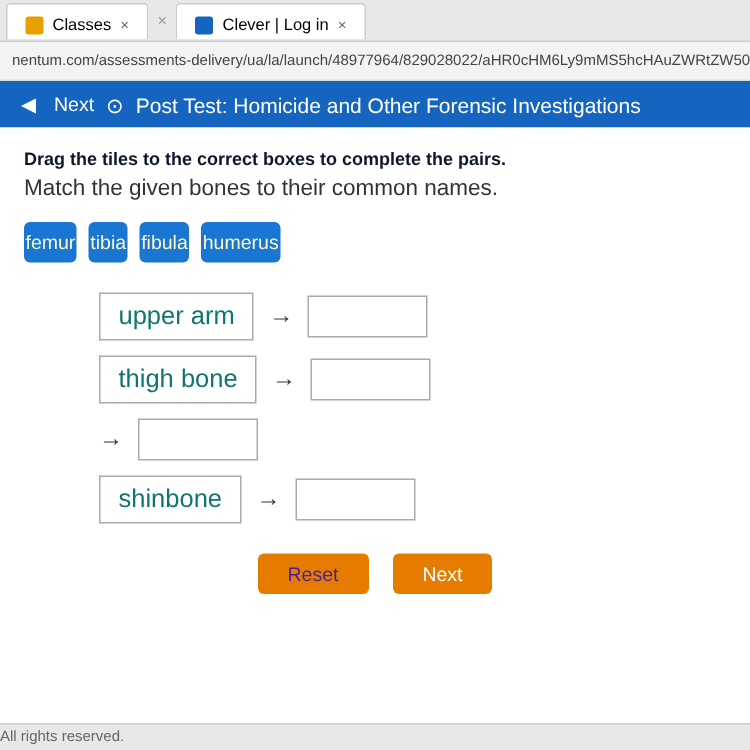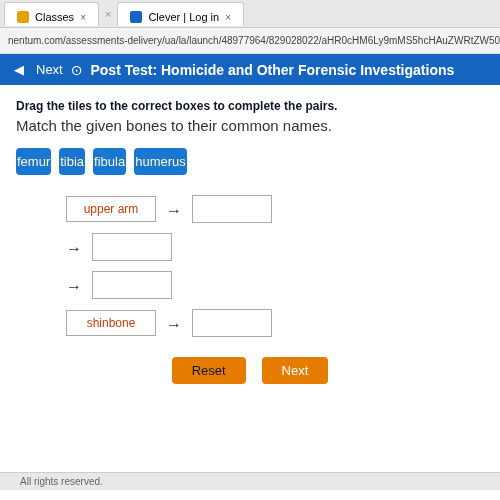--- a/index.html
+++ b/index.html
@@ -80,21 +80,21 @@
     .nav-btn {
       background: transparent;
       border: none;
       color: white;
       font-size: 13px;
       cursor: pointer;
       padding: 2px 4px;
     }
     .header-title {
       font-size: 14px;
-      font-weight: bold;
+      font-weight: normal;
     }
 
     
     .content {
       padding: 14px 16px;
       background: #fff;
     }
     .instruction-main {
       font-size: 12px;
       color: #0f172a;
@@ -134,24 +134,24 @@
     }
     .pair-row {
       display: flex;
       align-items: center;
       gap: 10px;
     }
     .pair-label-box {
       border: 1px solid #aaa;
       padding: 5px 12px;
       min-width: 90px;
-      font-size: 12px;
+      font-size: 17px;
       text-align: center;
       background: #fff;
-      color: #c2410c;
+      color: #0f766e;
     }
     .pair-arrow {
       font-size: 16px;
       color: #333;
     }
     .pair-answer-box {
       border: 1px solid #aaa;
       width: 80px;
       height: 28px;
       background: #fff;
@@ -159,46 +159,46 @@
 
     
     .bottom-buttons {
       display: flex;
       justify-content: center;
       gap: 16px;
       margin-top: 10px;
     }
     .btn-reset {
       background: #e57c00;
-      color: #0f172a;
+      color: #4c1d95;
       border: none;
       padding: 6px 20px;
       border-radius: 4px;
       font-size: 13px;
       cursor: pointer;
     }
     .btn-next {
       background: #e57c00;
       color: white;
       border: none;
       padding: 6px 20px;
       border-radius: 4px;
       font-size: 13px;
       cursor: pointer;
     }
 
     .footer {
       position: absolute;
-      bottom: 10px;
+      bottom: 0;
       left: 0;
       width: 100%;
       background: #e8e8e8;
       font-size: 10px;
       color: #666;
-      padding: 3px 20px;
+      padding: 3px 0;
       border-top: 1px solid #ccc;
     }
   </style>
 </head>
 <body>
 
 <div class="browser-tabs">
   <div class="tab">
     <span class="favicon"></span>
     <span>Classes</span>
@@ -234,20 +234,21 @@
     <div class="tile">humerus</div>
   </div>
 
   <div class="pairs-area">
     <div class="pair-row">
       <div class="pair-label-box">upper arm</div>
       <span class="pair-arrow">→</span>
       <div class="pair-answer-box"></div>
     </div>
     <div class="pair-row">
+      <div class="pair-label-box">thigh bone</div>
       <span class="pair-arrow">→</span>
       <div class="pair-answer-box"></div>
     </div>
     <div class="pair-row">
       <span class="pair-arrow">→</span>
       <div class="pair-answer-box"></div>
     </div>
     <div class="pair-row">
       <div class="pair-label-box">shinbone</div>
       <span class="pair-arrow">→</span>

